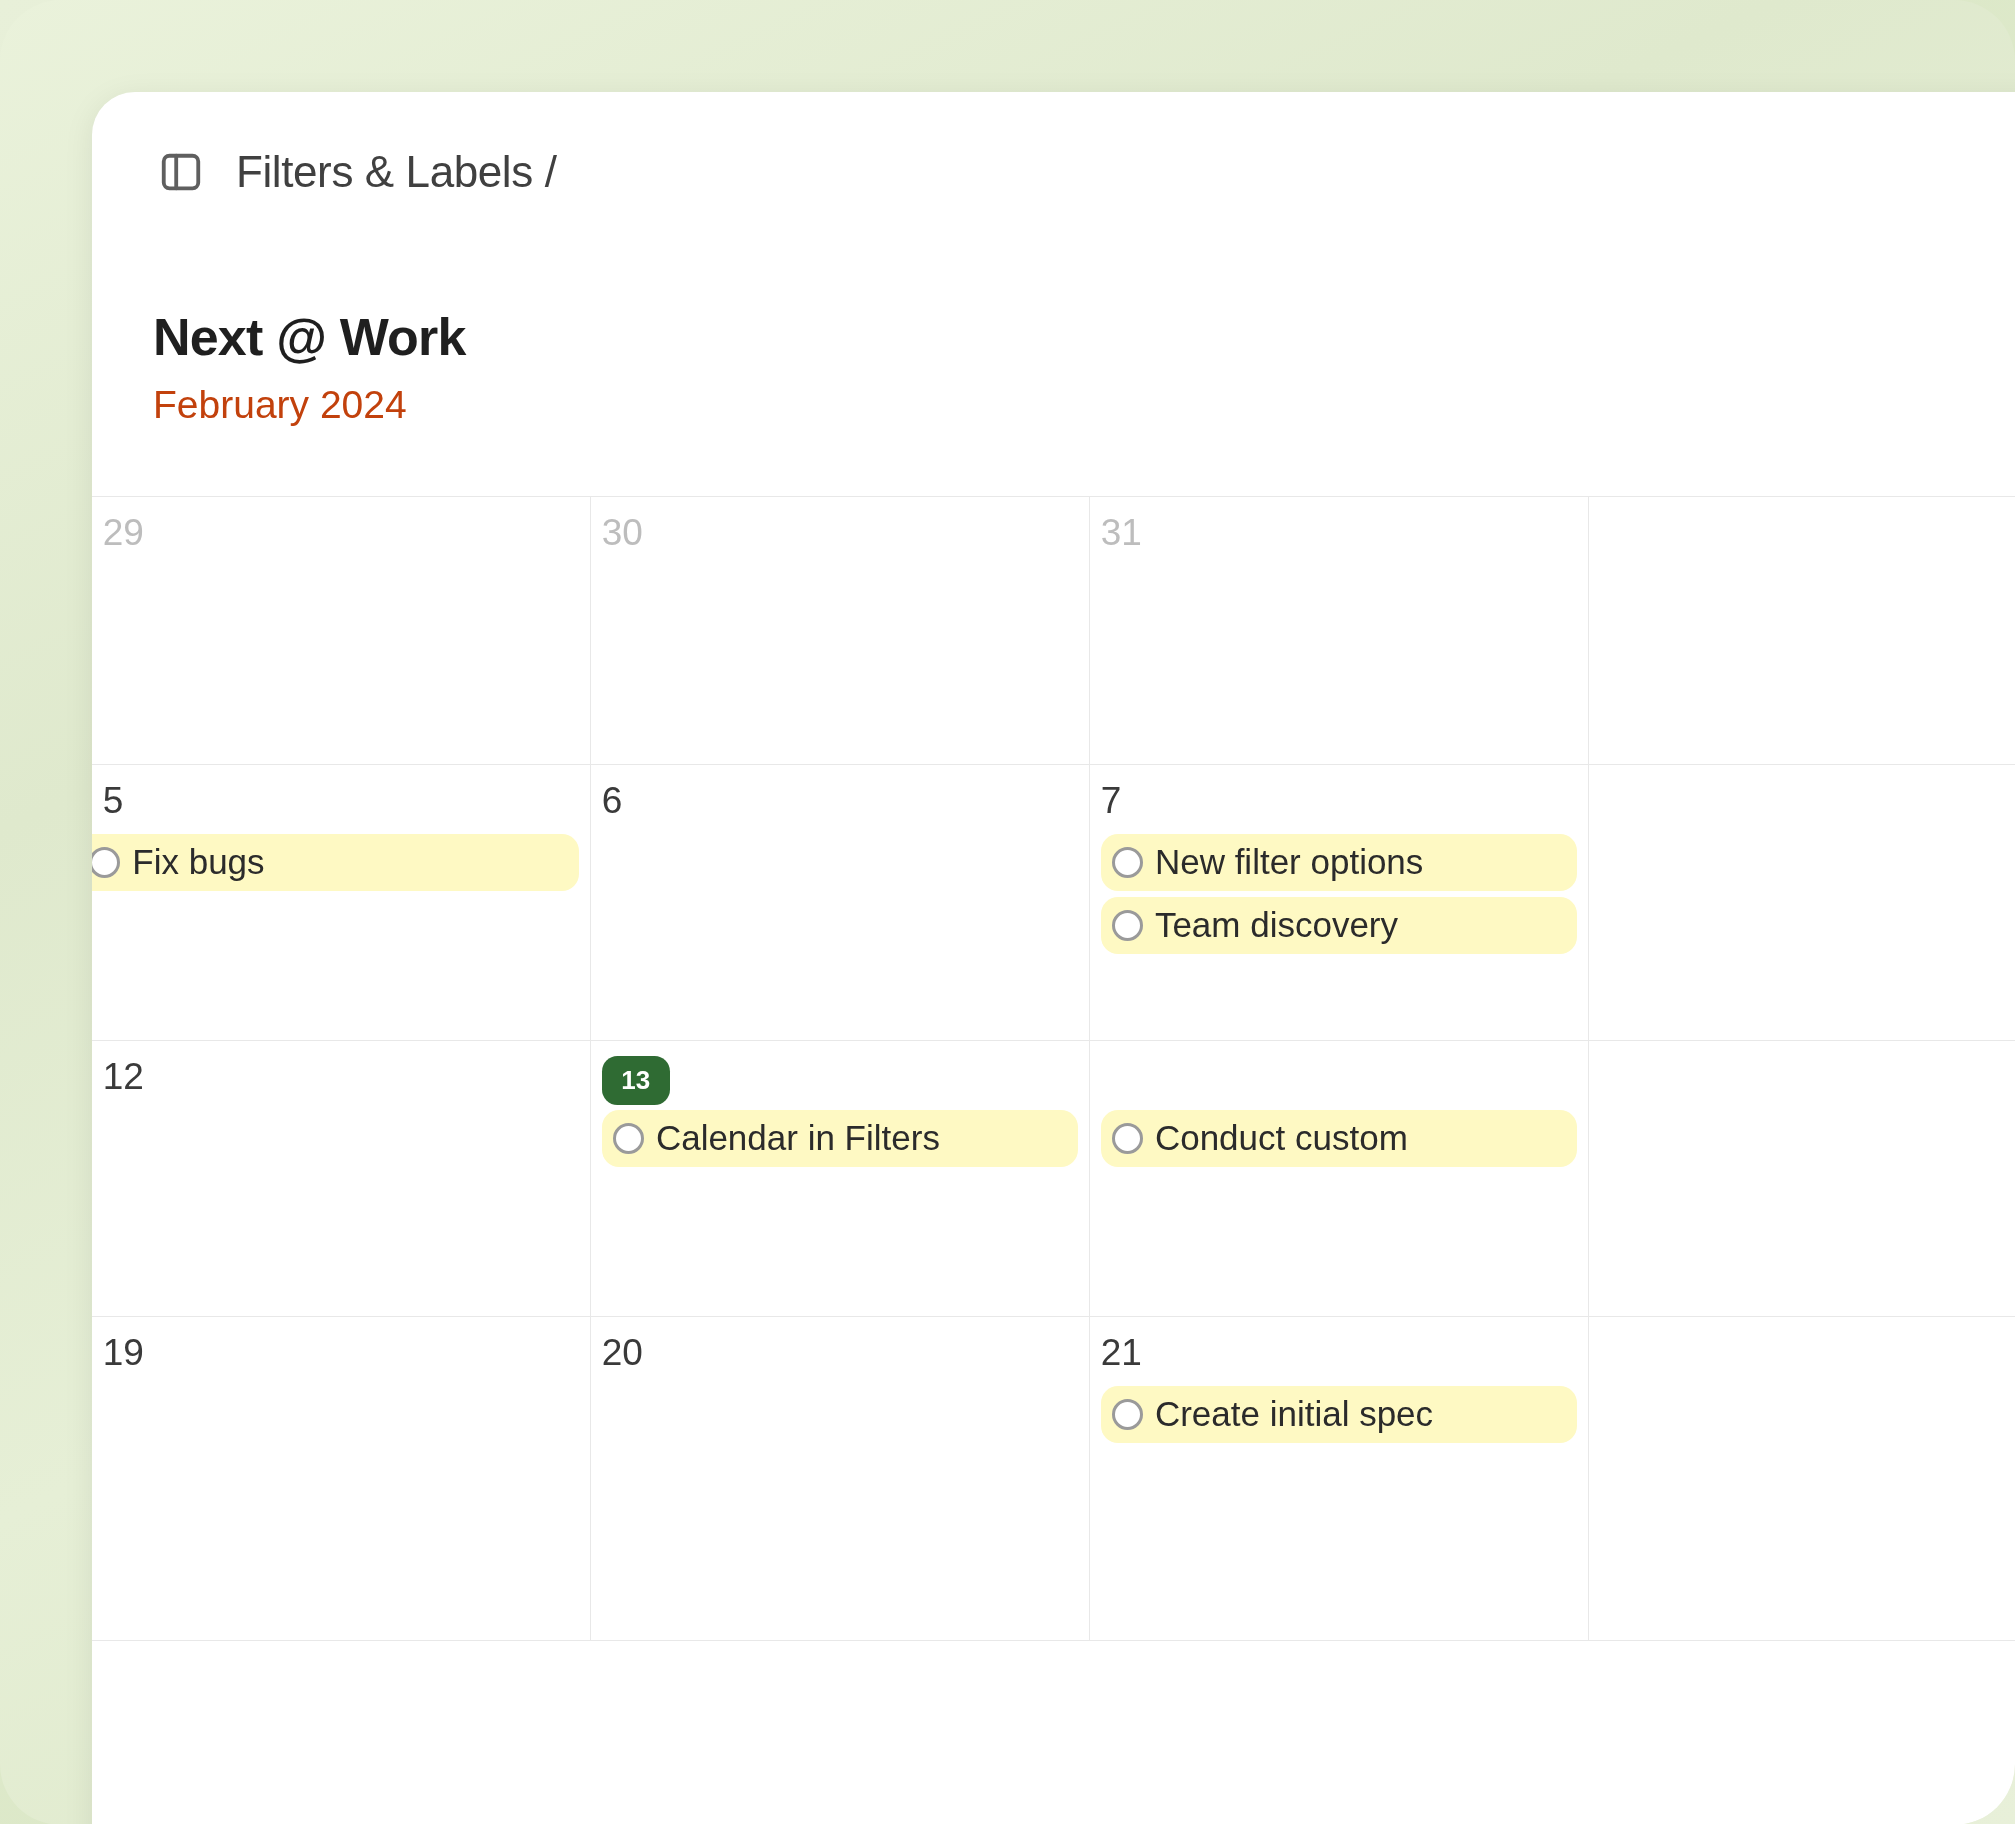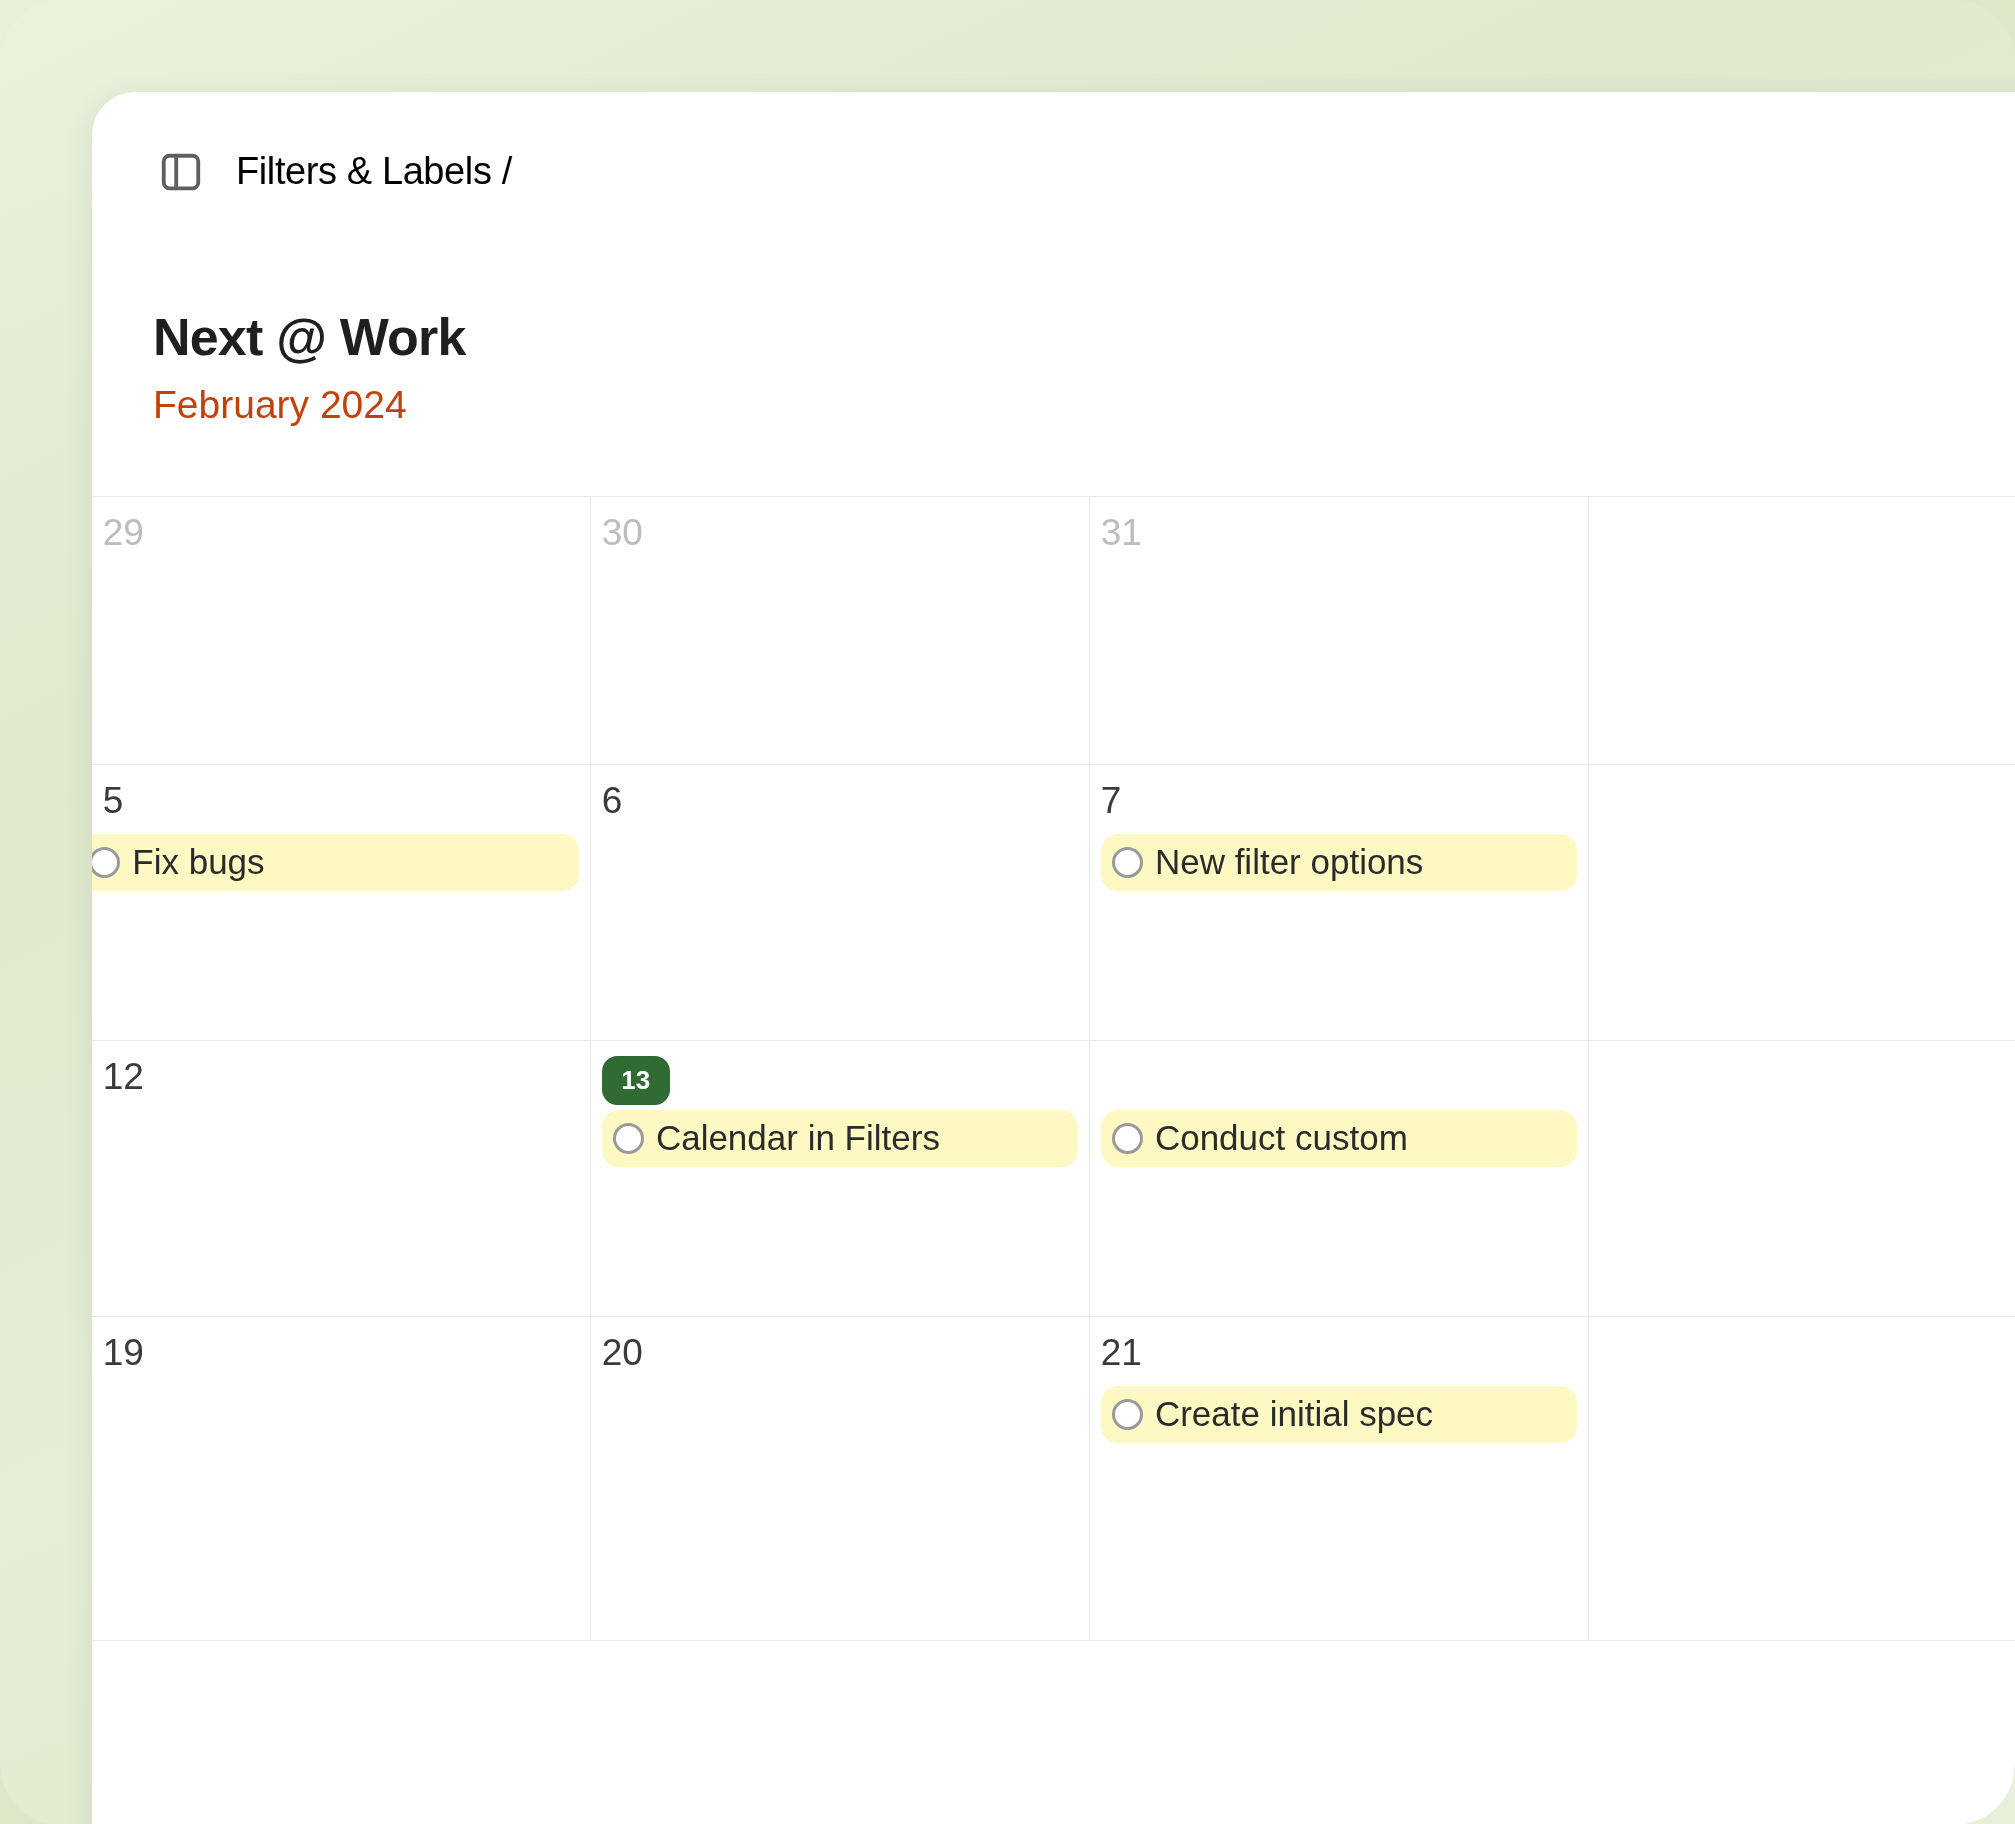--- a/index.html
+++ b/index.html
@@ -36,23 +36,23 @@
     gap: 28px;
     padding: 52px 61px 0 61px;
   }
   .sidebar-toggle {
     width: 55px; height: 55px;
     display: flex; align-items: center; justify-content: center;
     color: #5f5f5f;
   }
   .sidebar-toggle svg { width: 46px; height: 46px; }
   .breadcrumb {
-    font-size: 38px;
+    font-size: 44px;
     font-weight: 500;
-    color: #000000;
+    color: #404040;
     letter-spacing: -0.4px;
   }
 
   
   .heading-block { padding: 108px 61px 0 61px; }
   .page-title {
     font-size: 52px;
     font-weight: 800;
     color: #1f1f1f;
     letter-spacing: -0.8px;
@@ -181,20 +181,24 @@
           <div class="day-cell">
             <div class="day-number">6</div>
           </div>
           <div class="day-cell">
             <div class="day-number">7</div>
             <div class="task-list">
               <div class="task-chip">
                 <span class="task-check"></span>
                 <span class="task-label">New filter options</span>
               </div>
+              <div class="task-chip">
+                <span class="task-check"></span>
+                <span class="task-label">Team discovery</span>
+              </div>
             </div>
           </div>
           <div class="day-cell">
             <div class="day-number"></div>
           </div>
         </div>
         <div class="week">
           <div class="day-cell">
             <div class="day-number">12</div>
           </div>

